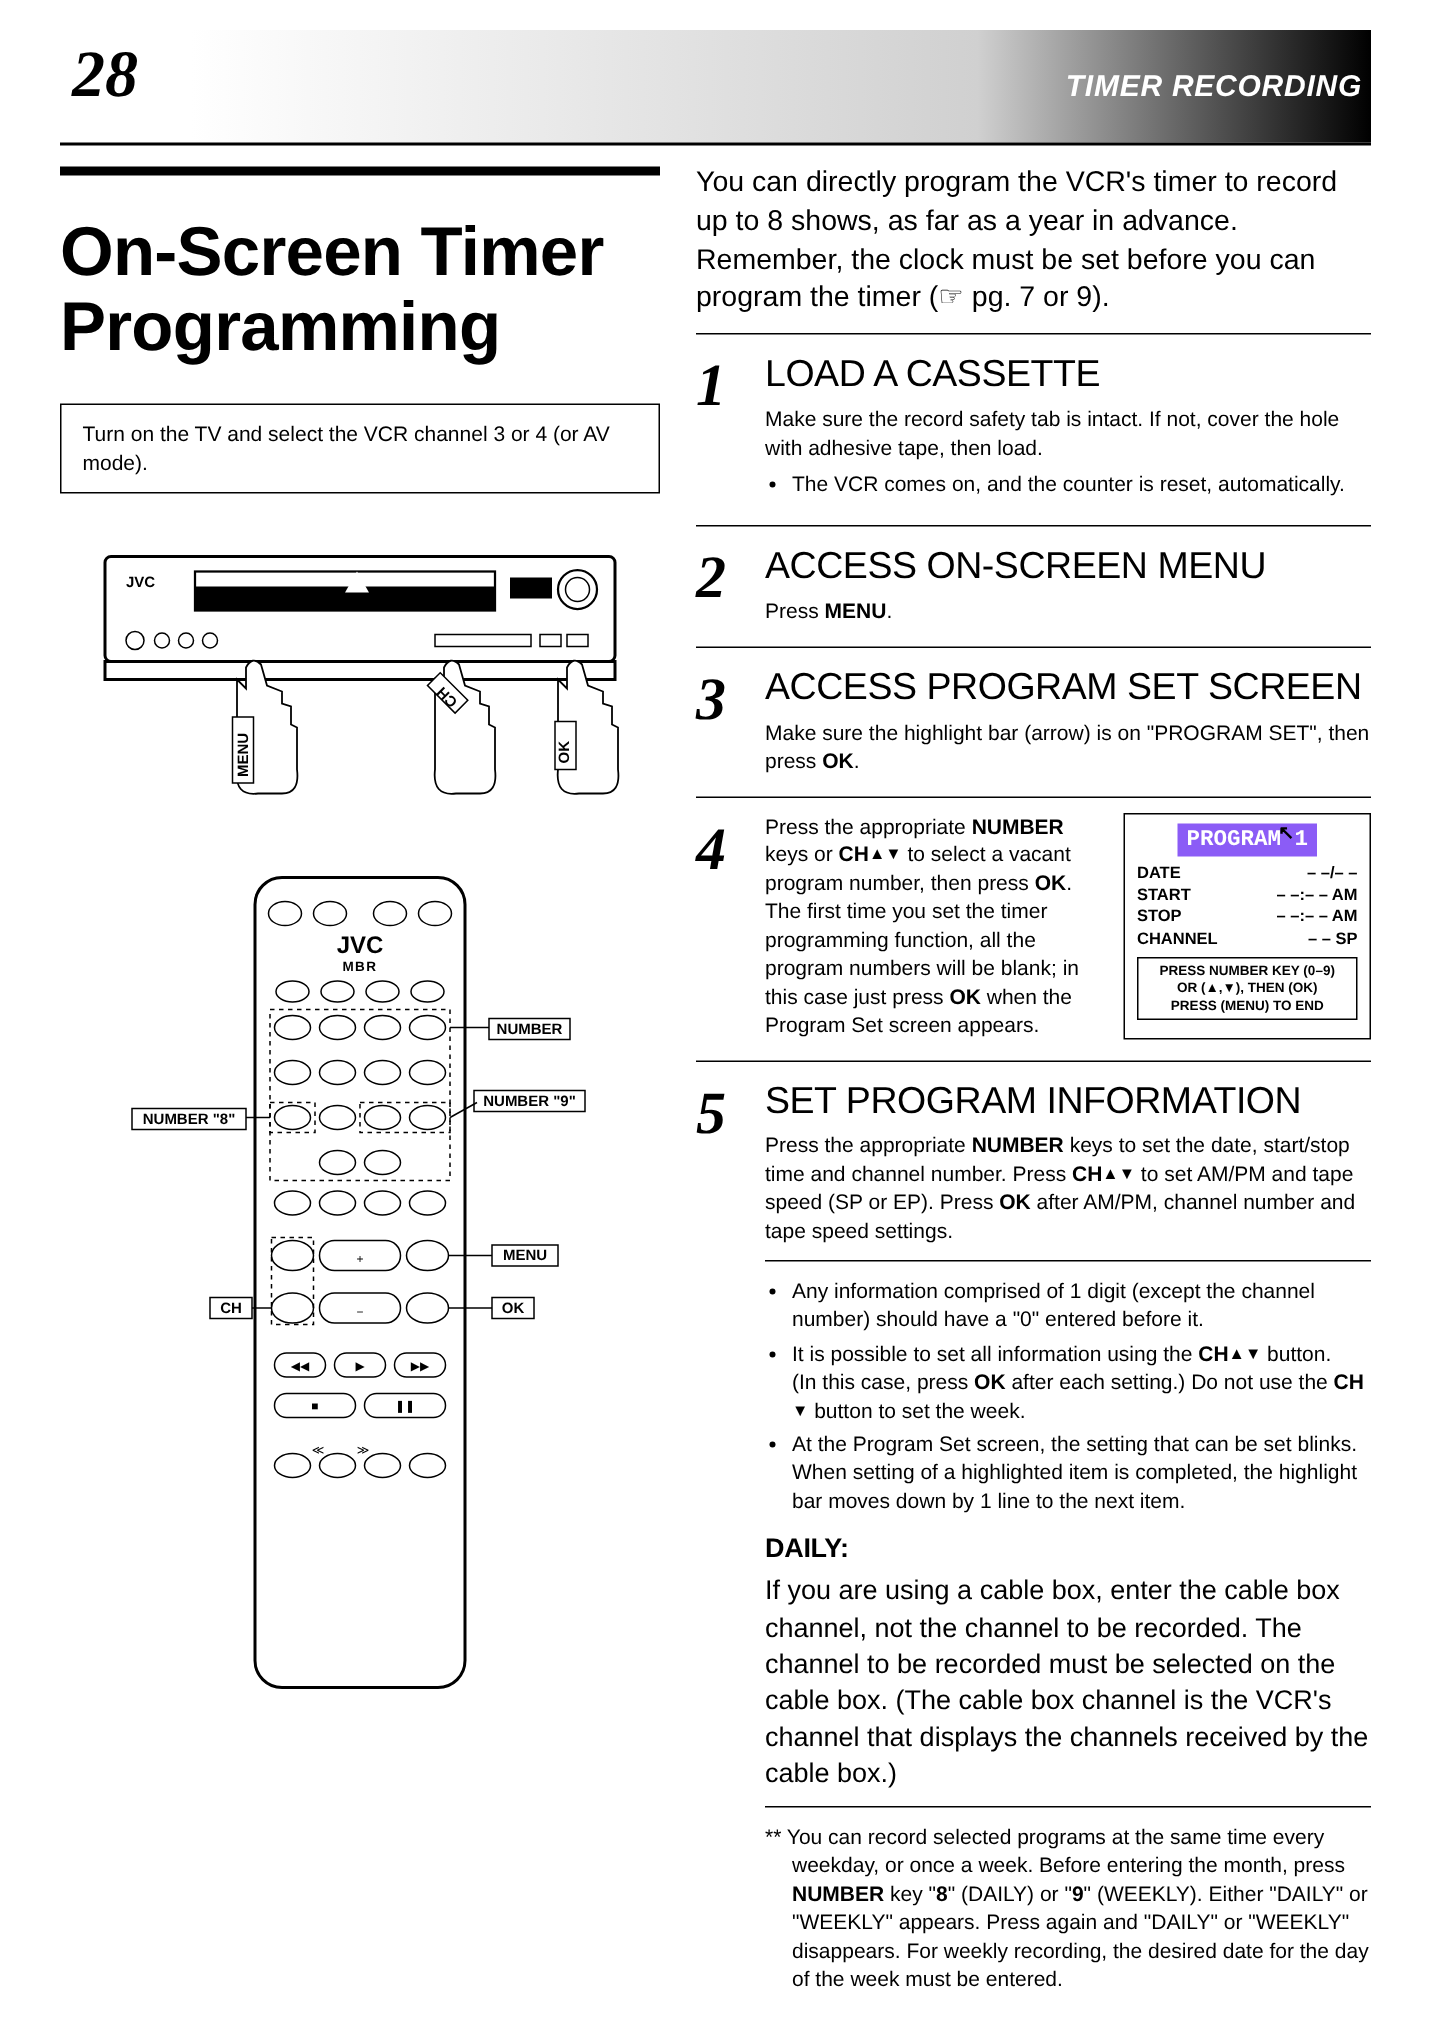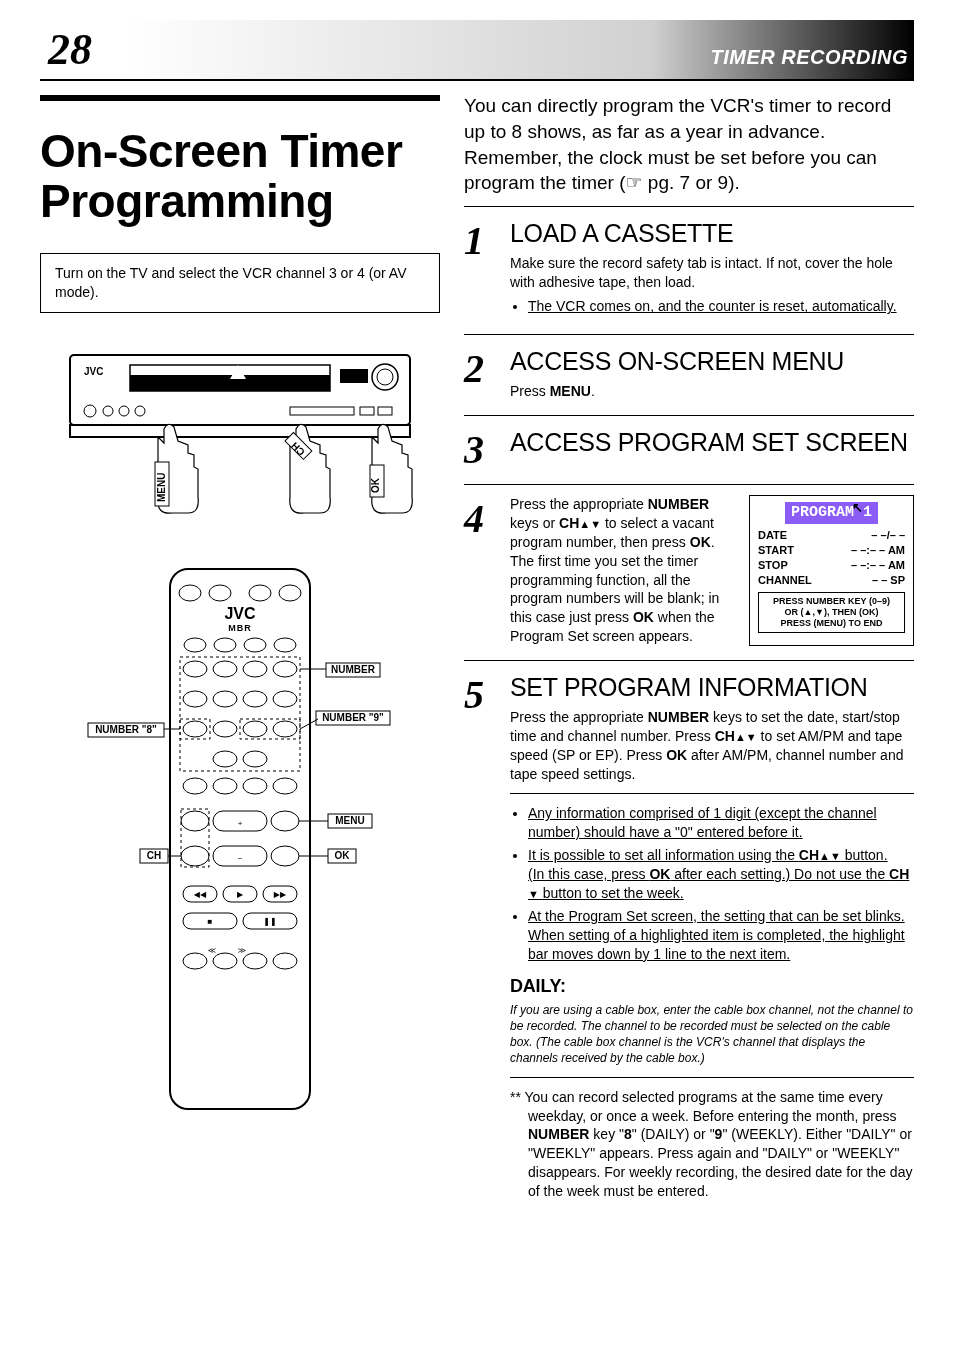--- a/index.html
+++ b/index.html
@@ -10,21 +10,21 @@
     width: 954px;
     padding: 20px 40px 30px 40px;
     font-size: 14px;
     line-height: 1.35;
   }
   .header-row {
     display: flex;
     align-items: baseline;
     justify-content: space-between;
     border-bottom: 2px solid #000;
-    padding-bottom: 0;
+    padding-bottom: 16px;
     margin-bottom: 8px;
     background: linear-gradient(90deg, #fff 0%, #fff 10%, #d0d0d0 70%, #000 100%);
     position: relative;
   }
   .page-num {
     font-family: Georgia, "Times New Roman", serif;
     font-style: italic;
     font-size: 44px;
     font-weight: 700;
     padding: 0 8px;
@@ -101,21 +101,21 @@
     font-family: "Arial Narrow", Arial, sans-serif;
     font-stretch: condensed;
     font-size: 25px;
     letter-spacing: -0.3px;
     margin-bottom: 3px;
     text-transform: uppercase;
     font-weight: 500;
   }
   .step-text { font-size: 14px; }
   .bold { font-weight: 700; }
-  .bullets { list-style: disc; padding-left: 18px; margin-top: 6px; font-size: 14px; text-decoration: underline; }
+  .bullets { list-style: disc; padding-left: 18px; margin-top: 6px; font-size: 14px; }
   .bullets li { margin-bottom: 4px; }
   .step4-wrap { display: flex; gap: 12px; }
   .step4-text { flex: 1; font-size: 14px; }
   .osd-box {
     border: 1px solid #000;
     width: 165px;
     padding: 6px 8px 8px 8px;
     font-family: Arial, sans-serif;
     font-size: 11px;
     font-weight: 700;
@@ -127,21 +127,21 @@
     color: #fff;
     padding: 1px 6px;
     font-size: 15px;
     display: inline-block;
     margin-bottom: 4px;
     font-family: Liberation Mono, monospace;
   }
   .osd-line { display: flex; justify-content: space-between; gap: 24px; }
   .osd-hint { border: 1px solid #000; padding: 3px; margin-top: 4px; text-align: center; font-size: 9px; line-height: 1.25; }
   .note-hd { font-family: Arial, sans-serif; font-weight: 900; font-size: 18px; margin: 10px 0 4px 0; letter-spacing: -0.2px;}
-  .note-body { font-style: italic; font-size: 12px; }
+  .note-body { font-size: 18px; }
   .footnote { font-size: 14px; padding-left: 18px; text-indent: -18px; margin-top: 4px;}
   .arrow { font-size: 11px; vertical-align: middle;}
   .callout-label {
     font-family: Arial, sans-serif;
     font-size: 10px;
     font-weight: 700;
   }
   .cursor-icon {
     position: absolute;
     top: 3px;
@@ -337,20 +337,23 @@
           <span>Press </span><span class="bold">MENU</span><span>.</span>
         </div>
       </div>
     </div>
     <hr class="rule">
 
     <div class="step">
       <div class="step-num">3</div>
       <div class="step-body">
         <div class="step-title">ACCESS PROGRAM SET SCREEN</div>
+        <div class="step-text">
+          <span>Make sure the highlight bar (arrow) is on  "PROGRAM SET", then press </span><span class="bold">OK</span><span>.</span>
+        </div>
       </div>
     </div>
     <hr class="rule">
 
     <div class="step">
       <div class="step-num">4</div>
       <div class="step-body">
         <div class="step4-wrap">
           <div class="step4-text">
             <span>Press the appropriate </span><span class="bold">NUMBER</span><span> keys or </span><span class="bold">CH</span><span class="arrow">▲▼</span><span> to select a vacant program number, then press </span><span class="bold">OK</span><span>. The first time you set the timer programming function, all the program numbers will be blank; in this case just press </span><span class="bold">OK</span><span> when the Program Set screen appears.</span>

